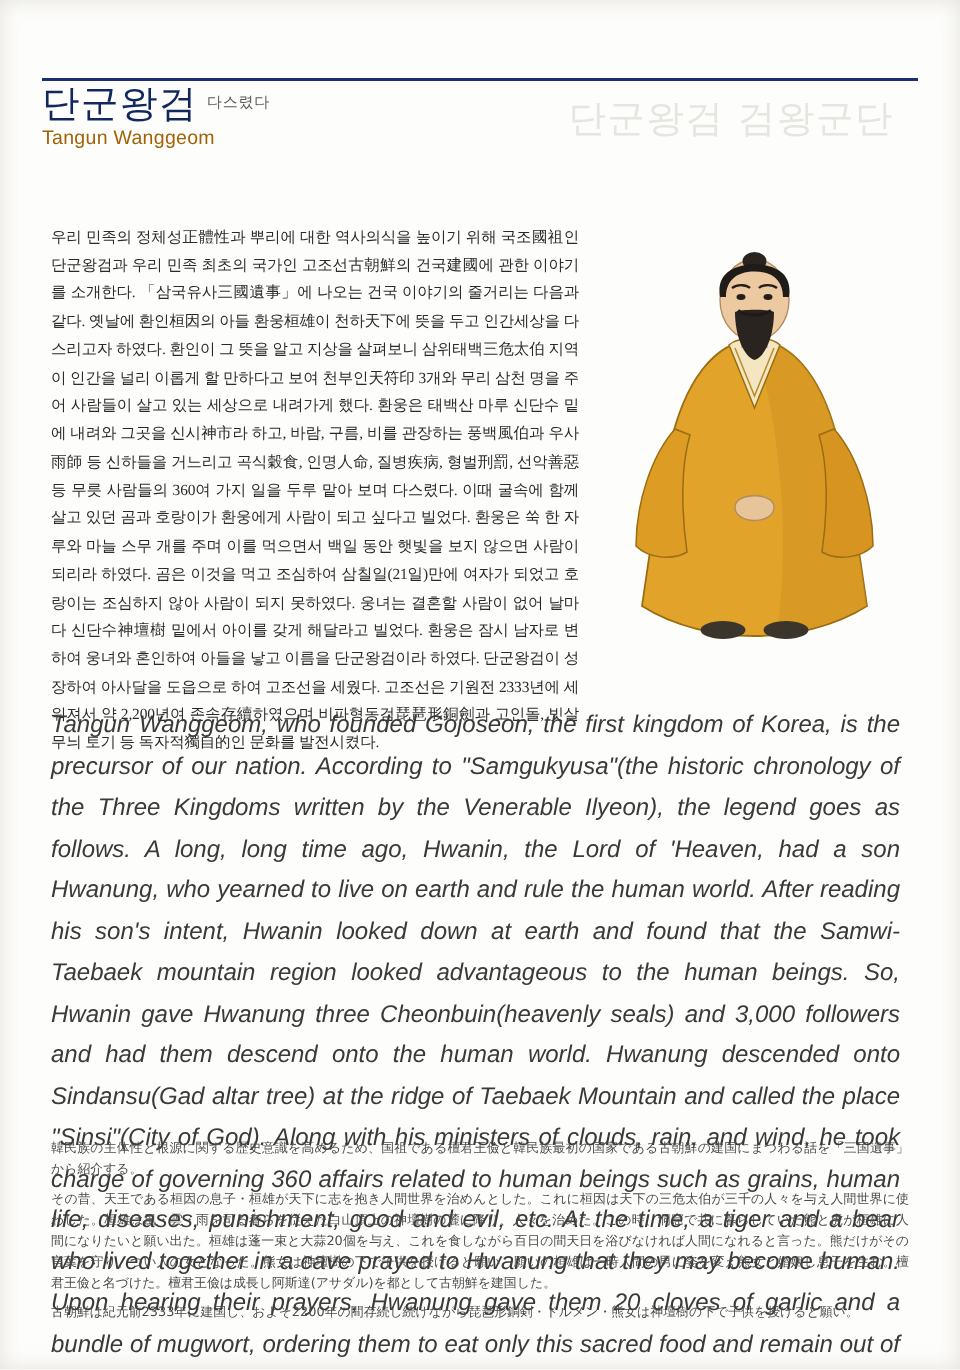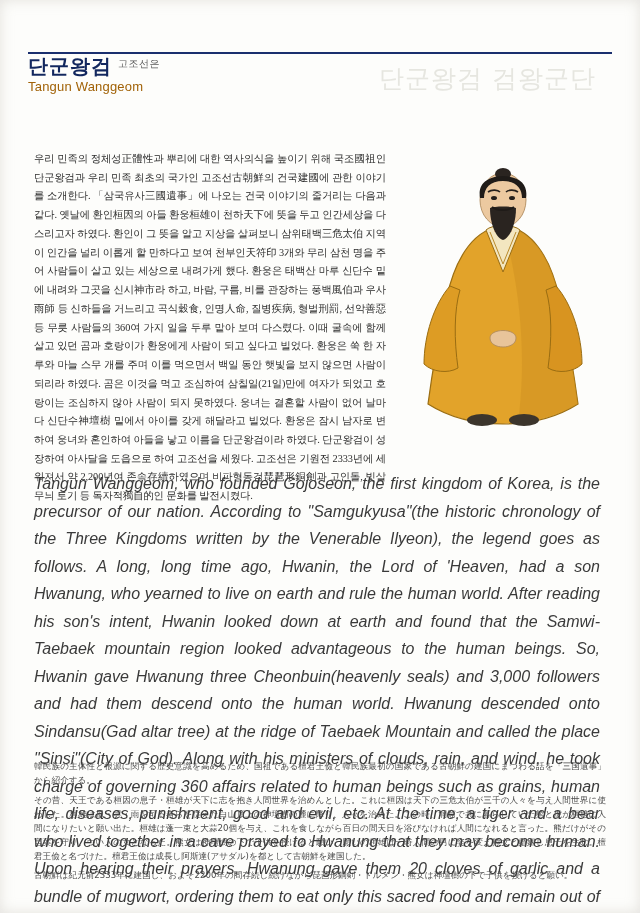--- a/index.html
+++ b/index.html
@@ -40,22 +40,22 @@
   .header-rule {
     position: absolute;
     left: 28px;
     top: 52px;
     width: 584px;
     height: 2px;
     background: #1a2f6e;
   }
   .title-ko {
     font-family: "DejaVu Sans", sans-serif;
-    font-size: 20px;
-    font-weight: bold;
+    font-size: 25px;
+    font-weight: normal;
     color: #12275e;
     letter-spacing: 1px;
     line-height: 1.05;
     display: inline-block;
   }
   .title-hanja {
     font-family: "DejaVu Sans", sans-serif;
     font-size: 10px;
     color: #5a5a5a;
     letter-spacing: 0.5px;
@@ -144,21 +144,21 @@
   }
 </style>
 </head>
 <body>
 
 <div class="page">
 
   <div class="header-rule"></div>
 
   <div class="header">
-    <span class="title-ko">단군왕검</span><span class="title-hanja">고조선은</span>
+    <span class="title-ko">단군왕검</span><span class="title-hanja">다스렸다</span>
     <div class="title-en">Tangun Wanggeom</div>
     <div class="ghost-text">단군왕검 검왕군단</div>
   </div>
 
   <div class="col-ko">우리 민족의 정체성正體性과 뿌리에 대한 역사의식을 높이기 위해 국조國祖인 단군왕검과 우리 민족 최초의 국가인 고조선古朝鮮의 건국建國에 관한 이야기를 소개한다. 「삼국유사三國遺事」에 나오는 건국 이야기의 줄거리는 다음과 같다. 옛날에 환인桓因의 아들 환웅桓雄이 천하天下에 뜻을 두고 인간세상을 다스리고자 하였다. 환인이 그 뜻을 알고 지상을 살펴보니 삼위태백三危太伯 지역이 인간을 널리 이롭게 할 만하다고 보여 천부인天符印 3개와 무리 삼천 명을 주어 사람들이 살고 있는 세상으로 내려가게 했다. 환웅은 태백산 마루 신단수 밑에 내려와 그곳을 신시神市라 하고, 바람, 구름, 비를 관장하는 풍백風伯과 우사雨師 등 신하들을 거느리고 곡식穀食, 인명人命, 질병疾病, 형벌刑罰, 선악善惡 등 무릇 사람들의 360여 가지 일을 두루 맡아 보며 다스렸다. 이때 굴속에 함께 살고 있던 곰과 호랑이가 환웅에게 사람이 되고 싶다고 빌었다. 환웅은 쑥 한 자루와 마늘 스무 개를 주며 이를 먹으면서 백일 동안 햇빛을 보지 않으면 사람이 되리라 하였다. 곰은 이것을 먹고 조심하여 삼칠일(21일)만에 여자가 되었고 호랑이는 조심하지 않아 사람이 되지 못하였다. 웅녀는 결혼할 사람이 없어 날마다 신단수神壇樹 밑에서 아이를 갖게 해달라고 빌었다. 환웅은 잠시 남자로 변하여 웅녀와 혼인하여 아들을 낳고 이름을 단군왕검이라 하였다. 단군왕검이 성장하여 아사달을 도읍으로 하여 고조선을 세웠다. 고조선은 기원전 2333년에 세워져서 약 2,200년여 존속存續하였으며 비파형동검琵琶形銅劍과 고인돌, 빗살무늬 토기 등 독자적獨自的인 문화를 발전시켰다.</div>
 
   <div class="figure">
     <svg viewBox="0 0 210 280" width="210" height="280" aria-hidden="true">
 
       <path d="M105 58 C 78 60, 58 86, 48 132 C 40 170, 34 206, 30 236 C 52 250, 80 256, 105 256 C 130 256, 158 250, 180 236 C 176 206, 170 170, 162 132 C 152 86, 132 60, 105 58 Z" fill="#e2a32a" stroke="#9a6d12" stroke-width="1.2"></path>

